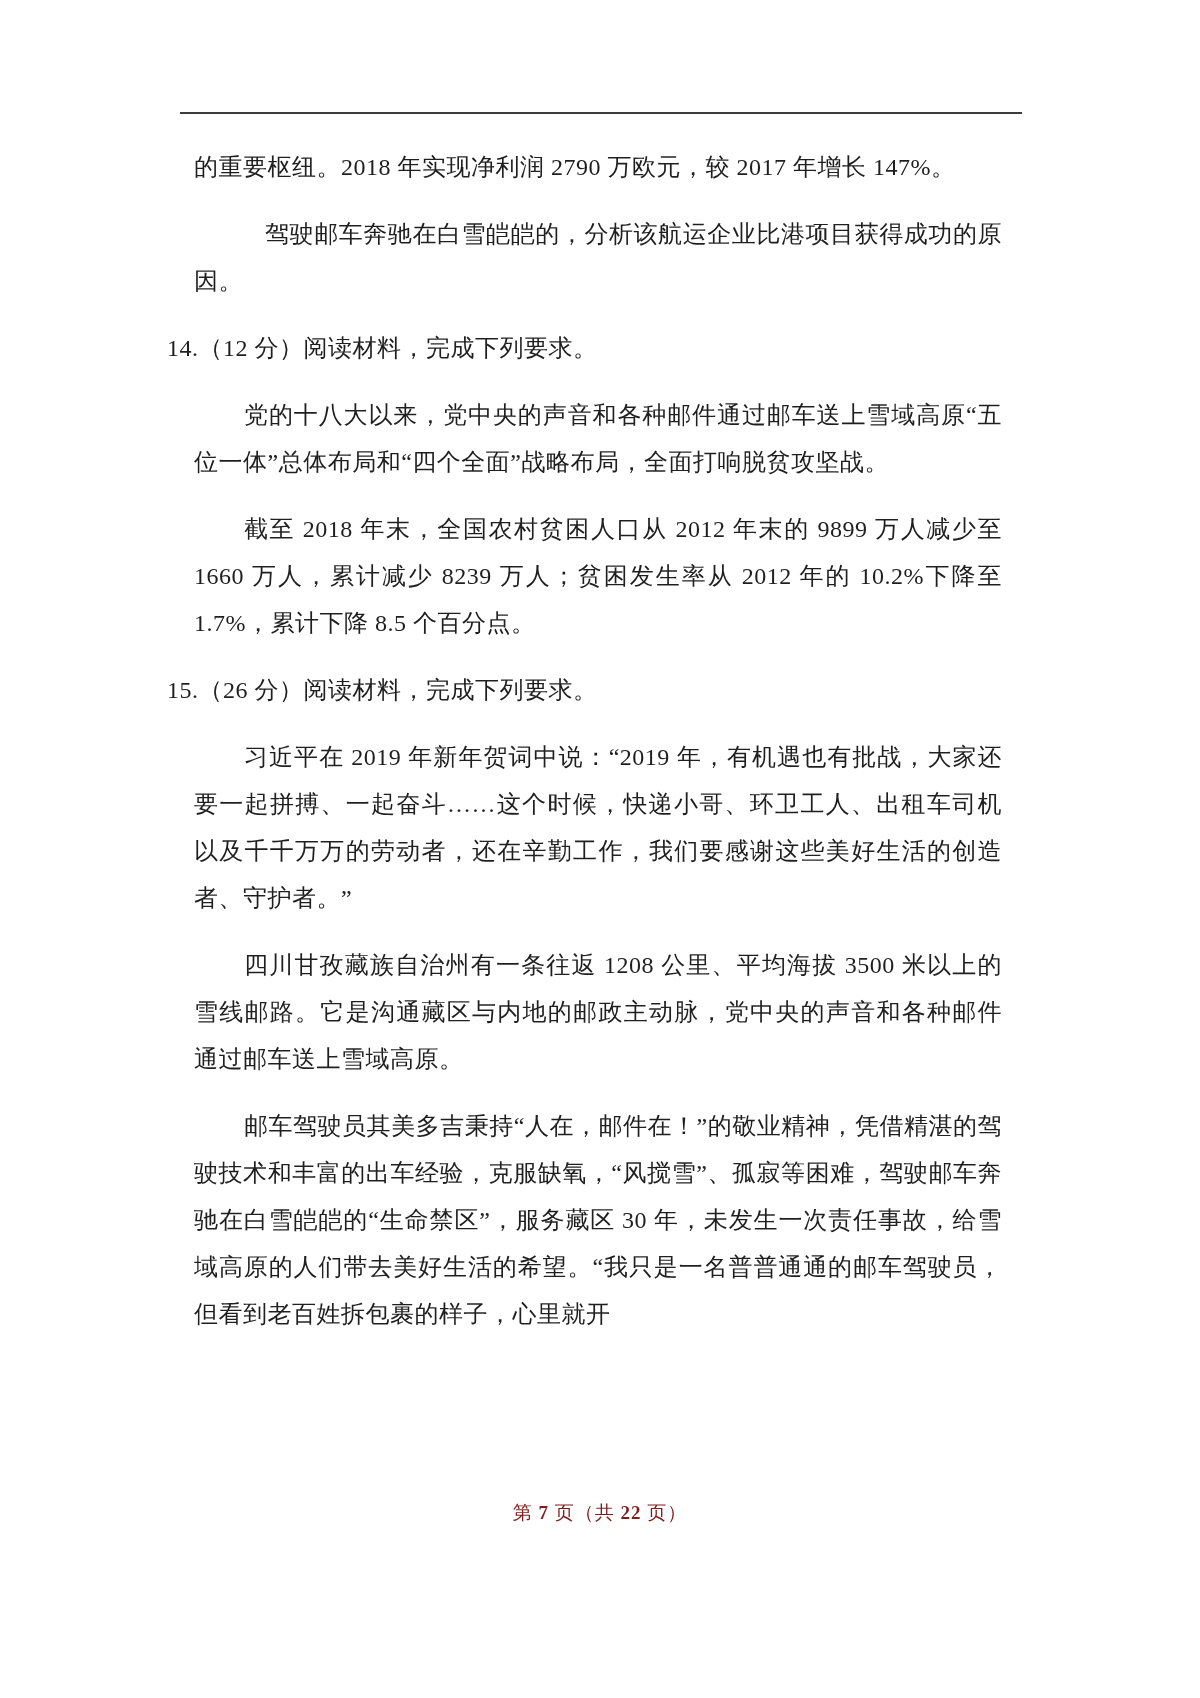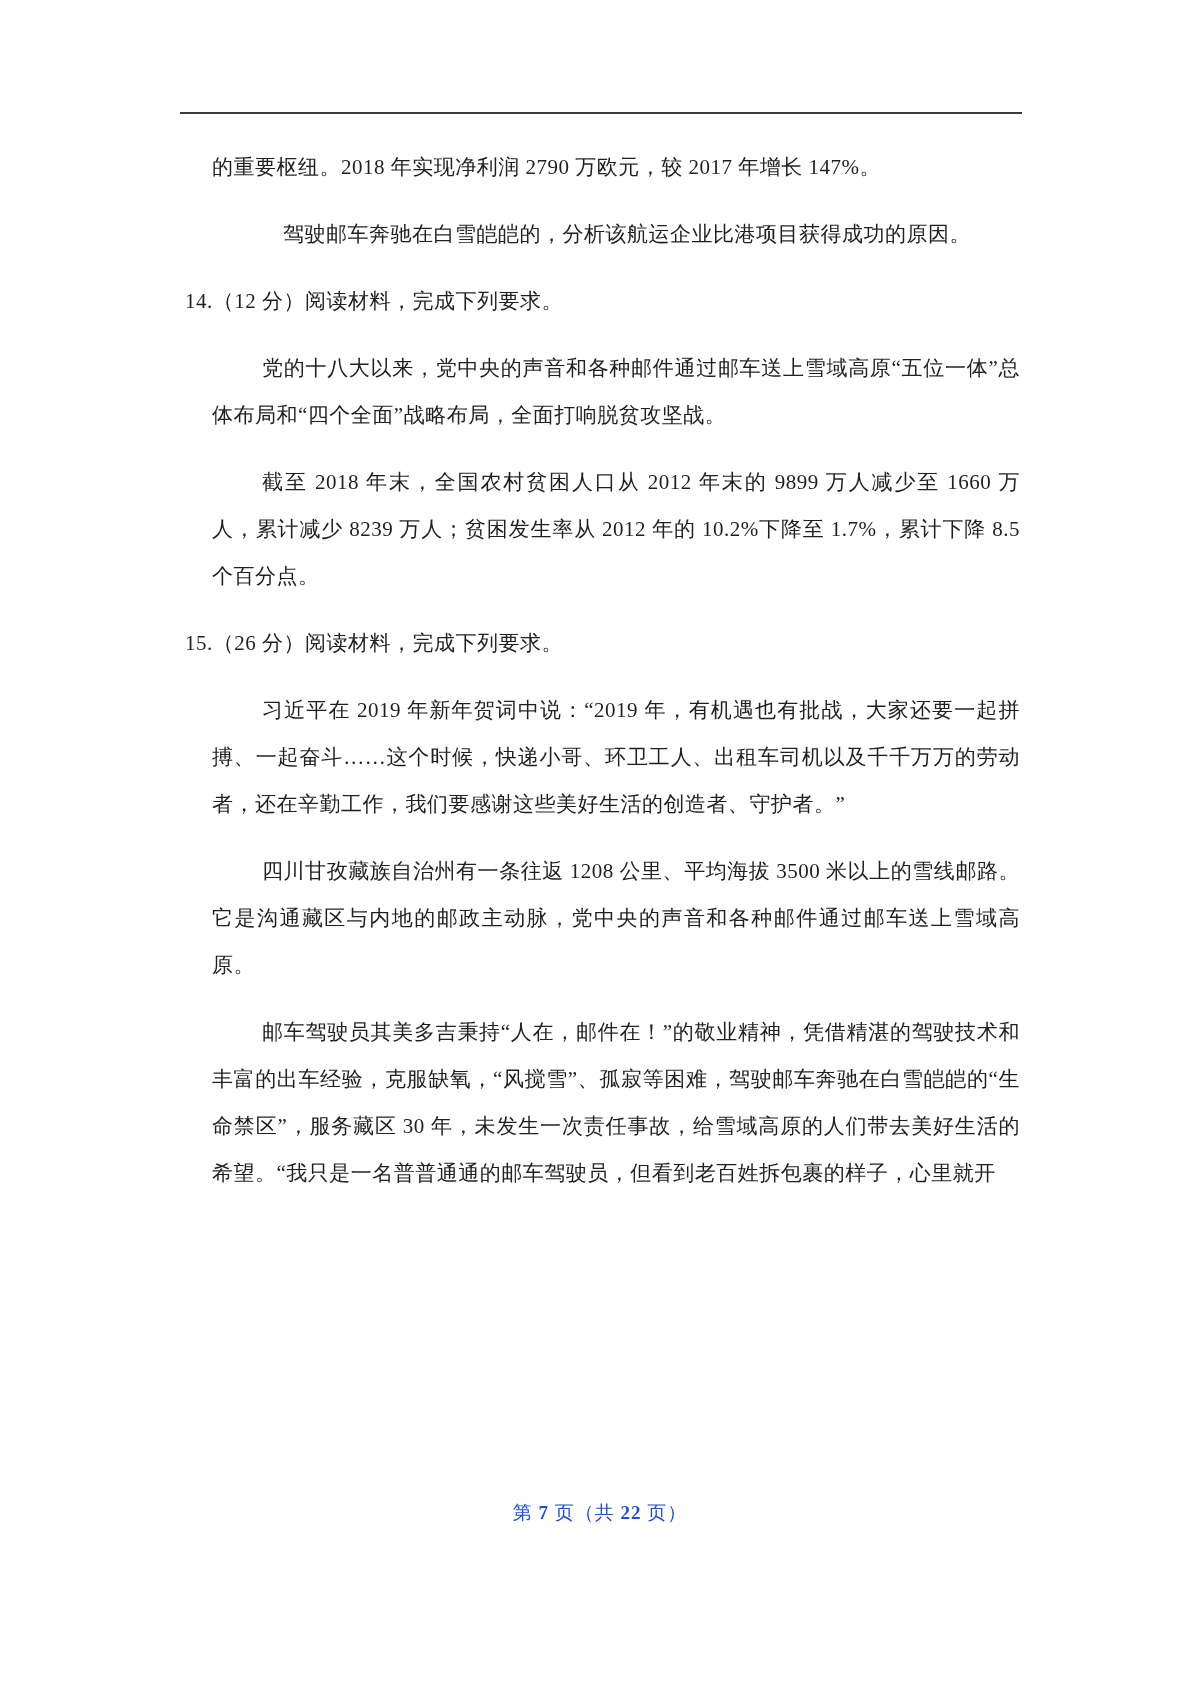--- a/index.html
+++ b/index.html
@@ -20,45 +20,45 @@
   .header-rule {
     position: absolute;
     left: 180px;
     top: 112px;
     width: 842px;
     height: 0;
     border-top: 2px solid #3c3c3c;
   }
   .content {
     position: absolute;
-    left: 212px;
+    left: 194px;
     top: 144px;
     width: 808px;
-    font-size: 21px;
+    font-size: 24px;
     line-height: 47px;
     text-align: justify;
     letter-spacing: 0.5px;
   }
   .content p {
     margin: 0 0 20px 0;
   }
   p.indent      { text-indent: 50px; }
   p.indent-deep { text-indent: 71px; }
   p.qheader     { margin-left: -27px; }
   p.noindent    { text-indent: 0; }
   .footer {
     position: absolute;
     left: 0;
     top: 1500px;
     width: 100%;
     text-align: center;
     font-size: 19px;
     line-height: 26px;
     letter-spacing: 1px;
-    color: #1d4ed8;
+    color: #7f1d1d;
   }
   .footer .num { font-weight: bold; }
 </style>
 </head>
 <body>
 
 <div class="page">
 
   <div class="header-rule"></div>
 

